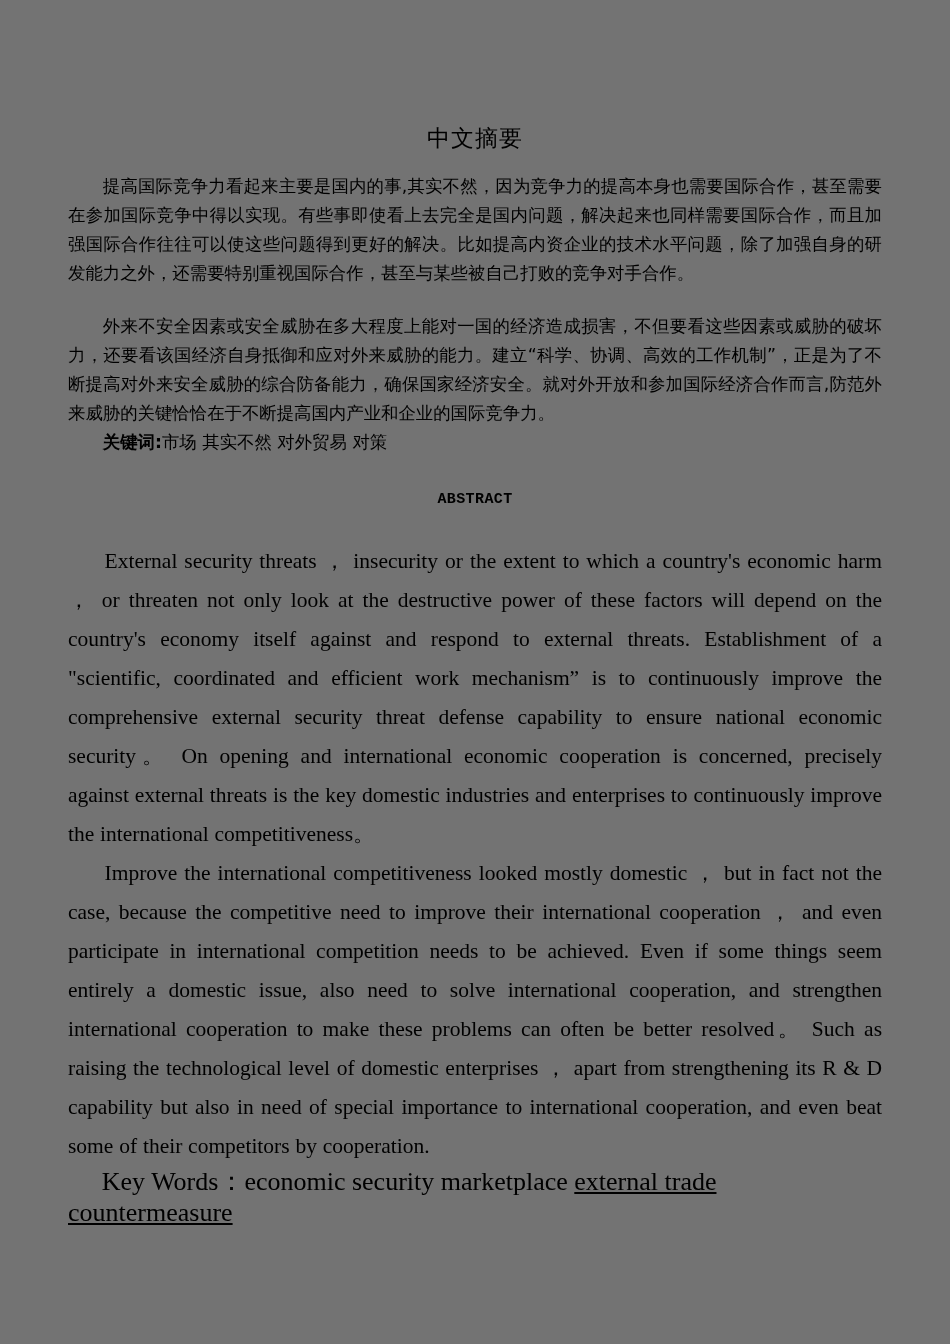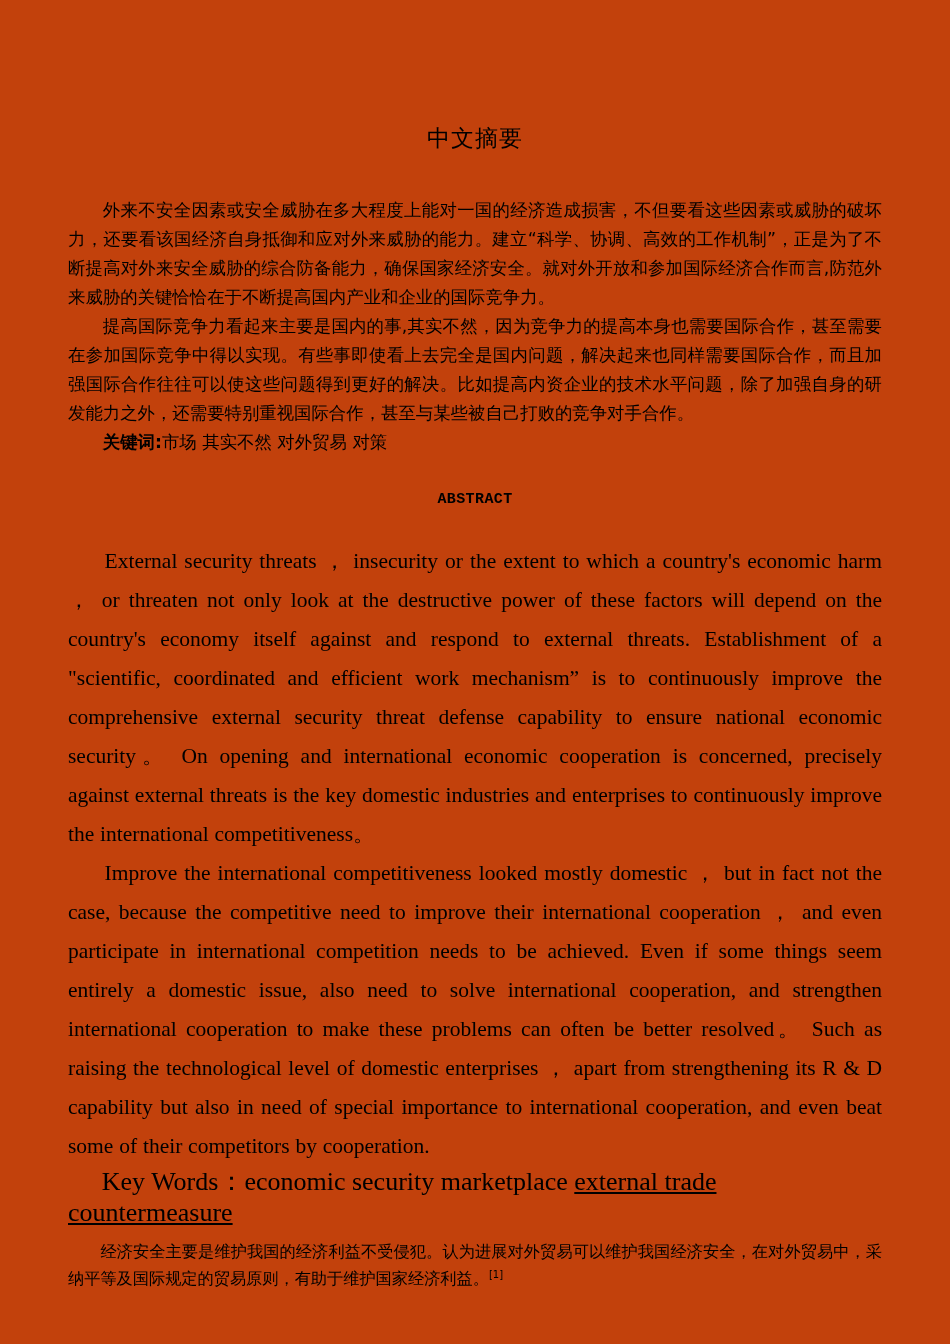--- a/index.html
+++ b/index.html
@@ -11,21 +11,21 @@
     width: 950px;
     height: 1344px;
     overflow: hidden;
     font-family: "DejaVu Sans", sans-serif;
     color: #000000;
   }
   .page {
     position: relative;
     width: 950px;
     height: 1344px;
-    background: #c2410c;
+    background: #737373;
     box-sizing: border-box;
     padding: 0 68px;
   }
 
   
   .cn-heading {
     text-align: center;
     font-family: "DejaVu Sans", sans-serif;
     font-size: 23px;
     font-weight: 400;
@@ -120,32 +120,31 @@
 </style>
 </head>
 <body>
 
 <div class="page">
 
   <h1 class="cn-heading">中文摘要</h1>
 
   <div class="spacer-md"></div>
 
+  <p class="cn-para tight">提高国际竞争力看起来主要是国内的事,其实不然，因为竞争力的提高本身也需要国际合作，甚至需要在参加国际竞争中得以实现。有些事即使看上去完全是国内问题，解决起来也同样需要国际合作，而且加强国际合作往往可以使这些问题得到更好的解决。比如提高内资企业的技术水平问题，除了加强自身的研发能力之外，还需要特别重视国际合作，甚至与某些被自己打败的竞争对手合作。</p>
+
   <p class="cn-para cn-block-first">外来不安全因素或安全威胁在多大程度上能对一国的经济造成损害，不但要看这些因素或威胁的破坏力，还要看该国经济自身抵御和应对外来威胁的能力。建立“科学、协调、高效的工作机制”，正是为了不断提高对外来安全威胁的综合防备能力，确保国家经济安全。就对外开放和参加国际经济合作而言,防范外来威胁的关键恰恰在于不断提高国内产业和企业的国际竞争力。</p>
-
-  <p class="cn-para tight">提高国际竞争力看起来主要是国内的事,其实不然，因为竞争力的提高本身也需要国际合作，甚至需要在参加国际竞争中得以实现。有些事即使看上去完全是国内问题，解决起来也同样需要国际合作，而且加强国际合作往往可以使这些问题得到更好的解决。比如提高内资企业的技术水平问题，除了加强自身的研发能力之外，还需要特别重视国际合作，甚至与某些被自己打败的竞争对手合作。</p>
 
   <p class="keywords"><b>关键词:</b><span>市场  其实不然  对外贸易  对策</span></p>
 
   <h2 class="abstract-heading">ABSTRACT</h2>
 
   <p class="en-para first">External security threats ，  insecurity or the extent to which a country's economic harm ，  or threaten not only look at the destructive power of these factors will depend on the country's economy itself against and respond to external threats. Establishment of a "scientific, coordinated and efficient work mechanism” is to continuously improve the comprehensive external security threat defense capability to ensure national economic security。  On opening and international economic cooperation is concerned, precisely against external threats is the key domestic industries and enterprises to continuously improve the international competitiveness。</p>
 
   <p class="en-para">Improve the international competitiveness looked mostly domestic ，  but in fact not the case, because the competitive need to improve their international cooperation ，  and even participate in international competition needs to be achieved. Even if some things seem entirely a domestic issue, also need to solve international cooperation, and strengthen international cooperation to make these problems can often be better resolved。  Such as raising the technological level of domestic enterprises ，  apart from strengthening its R &amp; D capability but also in need of special importance to international cooperation, and even beat some of their competitors by cooperation.</p>
 
   <p class="keywords-en"><span>Key Words：</span><span>economic security  marketplace  </span><u>external trade</u><span> </span><u>countermeasure</u></p>
 
 
   <div class="spacer-sm"></div>
 
-  <p class="cn-tail"><span>经济安全主要是维护我国的经济利益不受侵犯。认为进展对外贸易可以维护我国经济安全，在对外贸易中，采纳平等及国际规定的贸易原则，有助于维护国家经济利益。</span><sup class="ref">[1]</sup></p>
 
 </div>
 
 </body></html>

